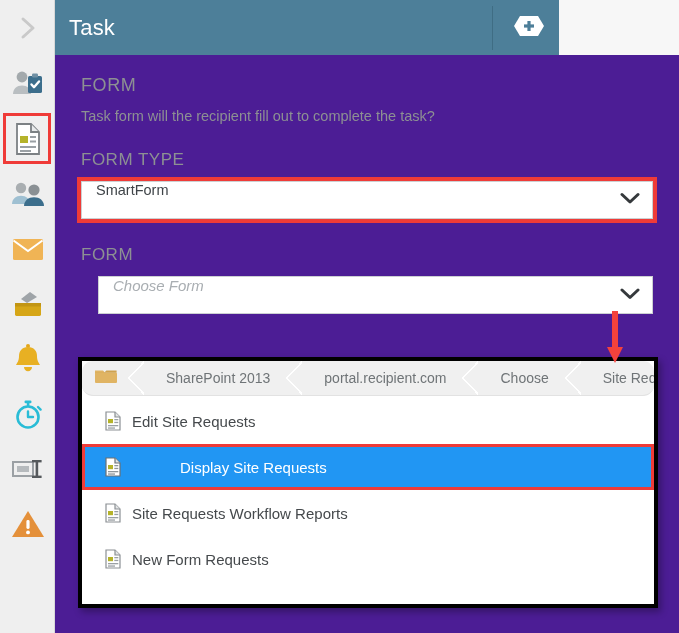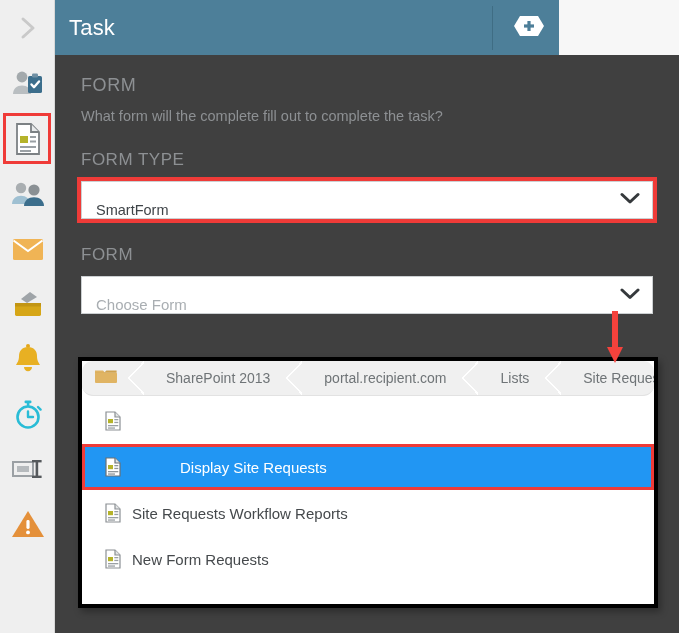--- a/index.html
+++ b/index.html
@@ -73,21 +73,21 @@
     margin-right: 14px;
     width: 32px; height: 22px;
     display:flex; align-items:center; justify-content:center;
     cursor: pointer;
   }
 
   
   .content {
     position: absolute; left: 55px; top: 55px;
     width: 624px; height: 578px;
-    background: #404040;
+    background: #4c1d95;
     padding: 0 26px;
   }
   .sec-title {
     color: #8d9093;
     font-size: 18px;
     font-weight: 400;
     letter-spacing: .6px;
     margin: 20px 0 0 0;
   }
   .sec-desc {
@@ -102,27 +102,27 @@
     margin: 26px 0 0 0;
   }
 
   
   .select-wrap { position: relative; margin-top: 11px; }
   .select-box {
     position: relative;
     height: 38px;
     background: #ffffff;
     border: 1px solid #ccd0d2;
-    display: flex; align-items: flex-end;
+    display: flex; align-items: flex-start;
     padding: 0 40px 0 14px;
     font-size: 14.5px;
     color: #3f4448;
     cursor: pointer;
   }
-  .select-box.placeholder { color: #a9aeb2; font-size: 15px;}
+  .select-box.placeholder { color: #a9aeb2; font-style: italic; font-size: 15px; margin-left: 17px;}
   .caret {
     position: absolute; right: 12px; top: 50%;
     transform: translateY(-50%);
     pointer-events: none;
   }
   .redbox {
     position: absolute;
     left: -4px; top: -4px; right: -4px; bottom: -4px;
     border: 4px solid #ef3b38;
     pointer-events: none;
@@ -337,21 +337,21 @@
           <rect x="14.4" y="6" width="3.2" height="10" fill="#4d7f99"></rect>
           <rect x="11" y="9.4" width="10" height="3.2" fill="#4d7f99"></rect>
         </svg>
       </span>
     </div>
   </div>
 
   <div class="content">
 
     <div class="sec-title">FORM</div>
-    <div class="sec-desc">What form will the complete fill out to complete the task?</div>
+    <div class="sec-desc">Task form will the recipient fill out to complete the task?</div>
 
     <div class="field-label">FORM TYPE</div>
     <div class="select-wrap">
       <div class="select-box">
         <span>SmartForm</span>
         <span class="caret">
           <svg width="20" height="13" viewBox="0 0 20 13">
             <path d="M2 2.5 L10 10 L18 2.5" fill="none" stroke="#35393c" stroke-width="3" stroke-linecap="round" stroke-linejoin="round"></path>
           </svg>
         </span>
@@ -389,40 +389,41 @@
             <path d="M1 3.5 h8 l2 2.2 h11 a1 1 0 0 1 1 1 V15 a1 1 0 0 1 -1 1 H2 a1 1 0 0 1 -1 -1 z" fill="#e0b463"></path>
             <path d="M1 5.6 h9.4 l2-2.1 h10.2 v2.3 H1 z" fill="#cfa24f"></path>
           </svg>
         </span>
       </div>
       <div class="chev-sep"></div>
       <div class="crumb">SharePoint 2013</div>
       <div class="chev-sep"></div>
       <div class="crumb">portal.recipient.com</div>
       <div class="chev-sep"></div>
-      <div class="crumb">Lists</div>
+      <div class="crumb">Choose</div>
       <div class="chev-sep"></div>
       <div class="crumb">Site Requests</div>
 
     </div>
 
     <div class="list">
 
       <div class="list-item">
         <span class="li-icon">
           <svg width="17" height="20" viewBox="0 0 17 20">
             <path d="M2 1 h9 l5 5 v13 h-14 z" fill="#ffffff" stroke="#8b9094" stroke-width="1.2"></path>
             <path d="M11 1 v5 h5" fill="#e3e5e6" stroke="#8b9094" stroke-width="1.2"></path>
             <rect x="4" y="8" width="5" height="4.2" fill="#b5b32a"></rect>
             <rect x="10.3" y="8" width="4" height="1.3" fill="#9aa0a4"></rect>
             <rect x="10.3" y="10.8" width="4" height="1.3" fill="#9aa0a4"></rect>
             <rect x="4" y="14" width="10.3" height="1.3" fill="#9aa0a4"></rect>
             <rect x="4" y="16.4" width="7" height="1.3" fill="#9aa0a4"></rect>
           </svg>
         </span>
+        <span>Edit Site Requests</span>
       </div>
 
       <div class="list-item selected">
         <span class="li-icon">
           <svg width="17" height="20" viewBox="0 0 17 20">
             <path d="M2 1 h9 l5 5 v13 h-14 z" fill="#ffffff" stroke="#6a7175" stroke-width="1.2"></path>
             <path d="M11 1 v5 h5" fill="#dfe2e4" stroke="#6a7175" stroke-width="1.2"></path>
             <rect x="4" y="8" width="5" height="4.2" fill="#b5b32a"></rect>
             <rect x="10.3" y="8" width="4" height="1.3" fill="#8f969a"></rect>
             <rect x="10.3" y="10.8" width="4" height="1.3" fill="#8f969a"></rect>

